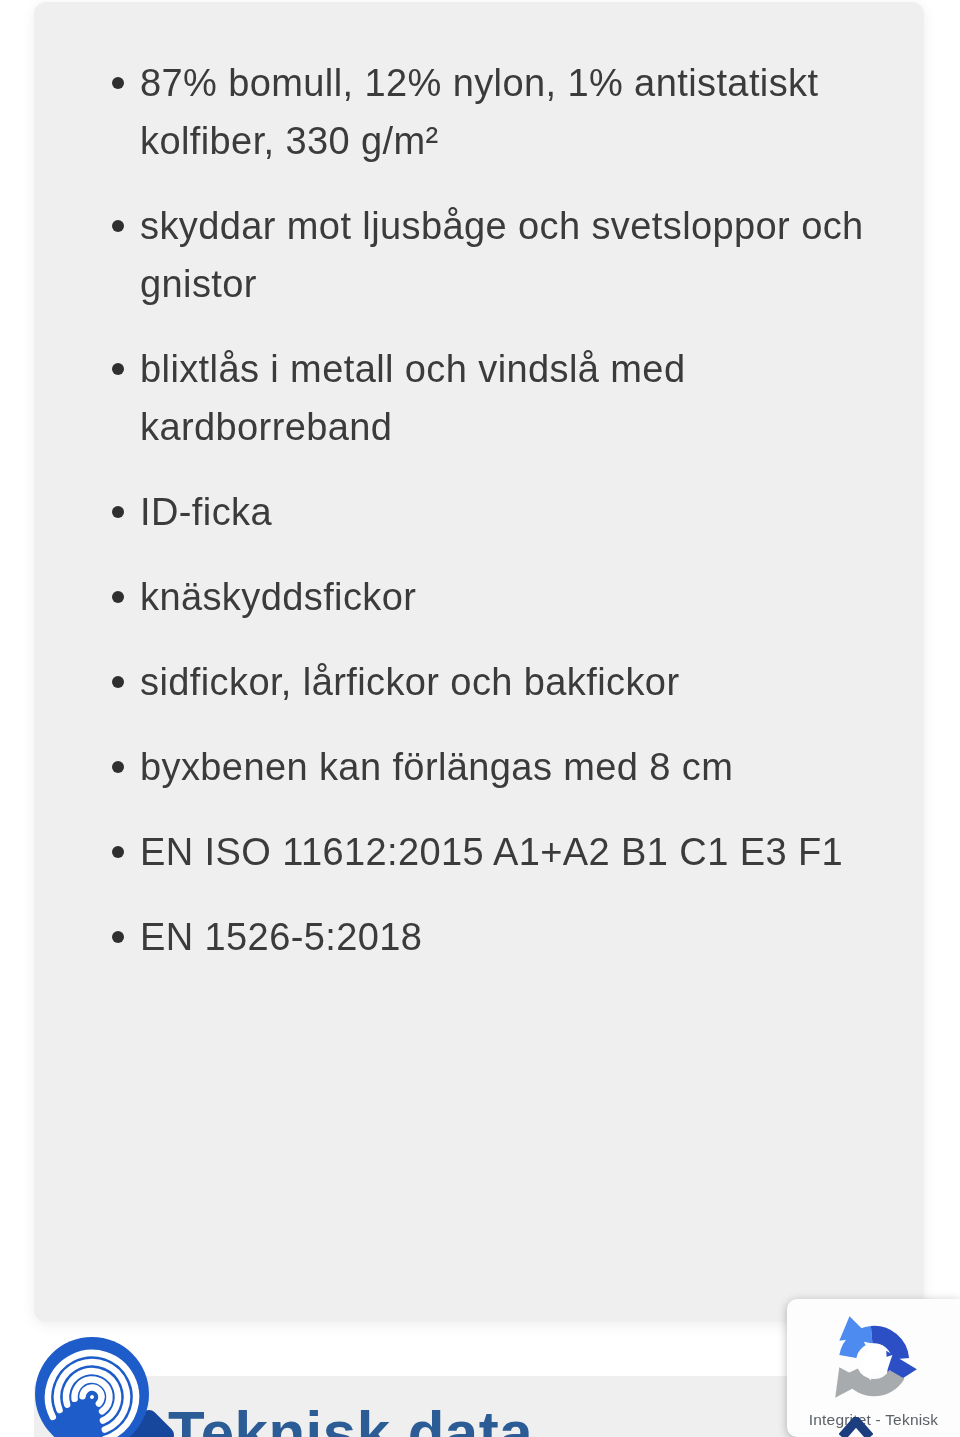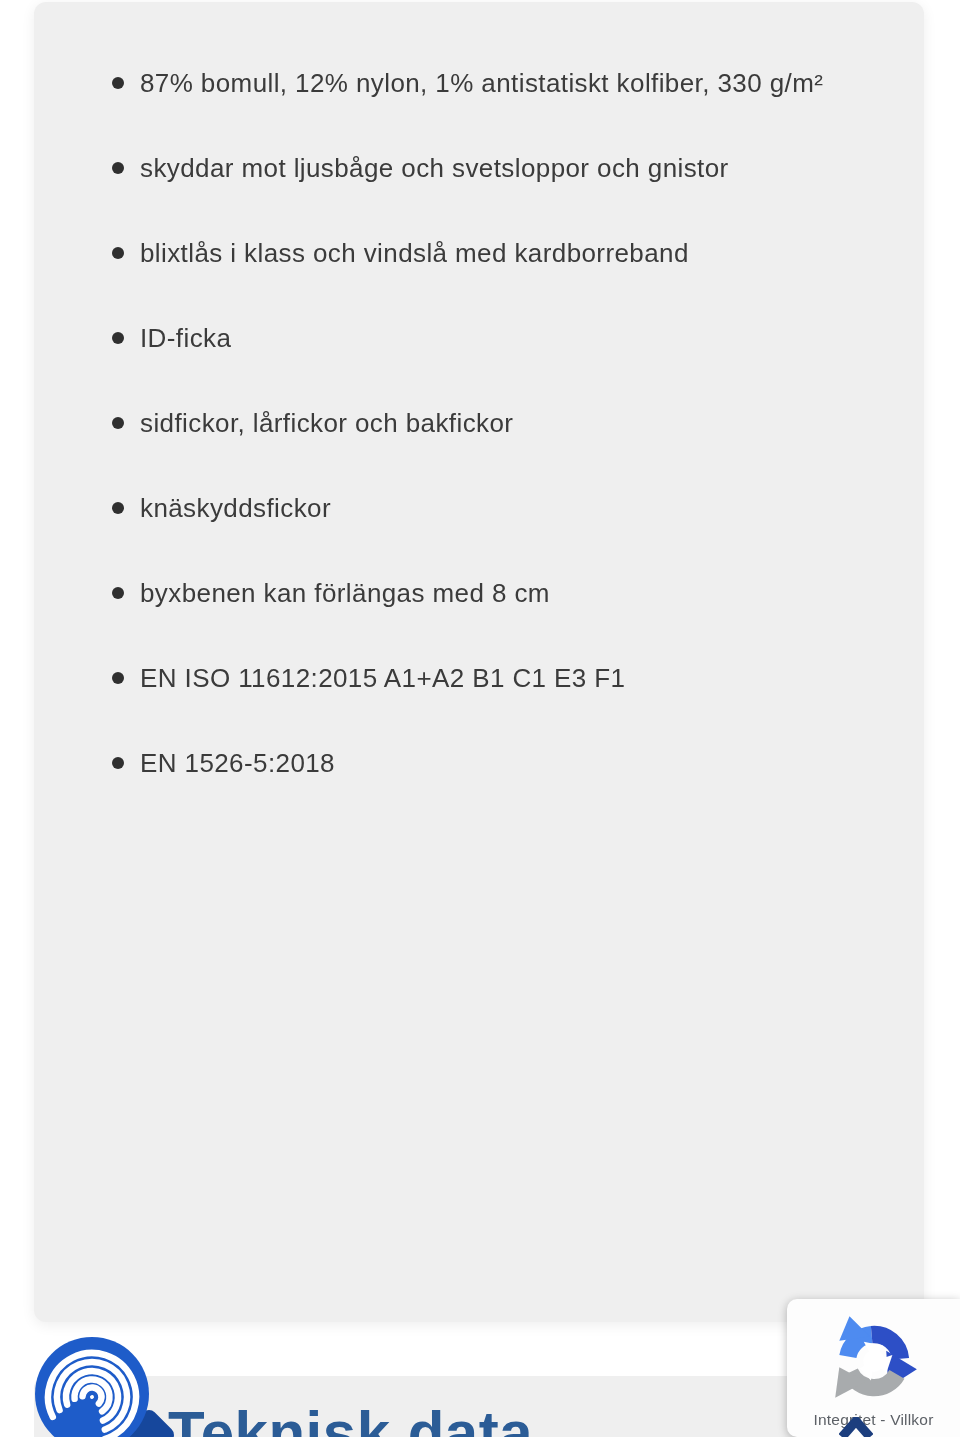--- a/index.html
+++ b/index.html
@@ -14,21 +14,21 @@
     position:absolute;left:34px;top:2px;width:890px;height:1320px;
     background:#efefef;border-radius:12px;
     box-shadow:0 3px 14px rgba(0,0,0,.07);
   }
   .spec-list{
     list-style:none;margin:0;padding:52px 60px 0 106px;
   }
   .spec-list li{
     position:relative;
     max-width:740px;
-    font-size:26px;line-height:58px;letter-spacing:.4px;
+    font-size:38px;line-height:58px;letter-spacing:.4px;
     color:#3b3b3b;
     margin:0 0 27px 0;
   }
   .spec-list li::before{
     content:"";position:absolute;left:-28px;top:23px;
     width:12px;height:12px;border-radius:50%;background:#2f2f2f;
   }
 
   
   .tech-section{
@@ -72,24 +72,24 @@
 </style>
 </head>
 <body>
 
 <main>
 
   <section class="spec-card">
     <ul class="spec-list">
       <li>87% bomull, 12% nylon, 1% antistatiskt kolfiber, 330 g/m²</li>
       <li>skyddar mot ljusbåge och svetsloppor och gnistor</li>
-      <li>blixtlås i klass och vindslå med kardborreband</li>
+      <li>blixtlås i metall och vindslå med kardborreband</li>
       <li>ID-ficka</li>
+      <li>knäskyddsfickor</li>
       <li>sidfickor, lårfickor och bakfickor</li>
-      <li>knäskyddsfickor</li>
       <li>byxbenen kan förlängas med 8 cm</li>
       <li>EN ISO 11612:2015 A1+A2 B1 C1 E3 F1</li>
       <li>EN 1526-5:2018</li>
     </ul>
   </section>
 
   <section class="tech-section">
     <h2 class="tech-title">Teknisk data</h2>
   </section>
 
@@ -120,20 +120,20 @@
 
       <path d="M70.5 63 A26 26 0 0 1 24.4 61" fill="none" stroke="#a8abad" stroke-width="17"></path>
       <polygon points="14,56 40,70 10,86" fill="#a8abad"></polygon>
 
       <circle cx="48" cy="50" r="10.5" fill="#ffffff"></circle>
       <polygon points="48,50 38,31 57,35" fill="#ffffff"></polygon>
       <polygon points="48,50 66,44 60,62" fill="#ffffff"></polygon>
       <polygon points="48,50 34,57 45,69" fill="#ffffff"></polygon>
     </svg>
     <div class="badge-links">
-      <span>Integritet</span><span> - </span><span>Villkor</span>
+      <span>Integritet</span><span> - </span><span>Teknisk</span>
     </div>
     <svg class="badge-chevron" width="34" height="20" viewBox="0 0 34 20">
       <polyline points="3,20 17,4 31,20" fill="none" stroke="#1c3e7e" stroke-width="9" stroke-linejoin="miter"></polyline>
     </svg>
   </div>
 
 </main>
 
 </body></html>

